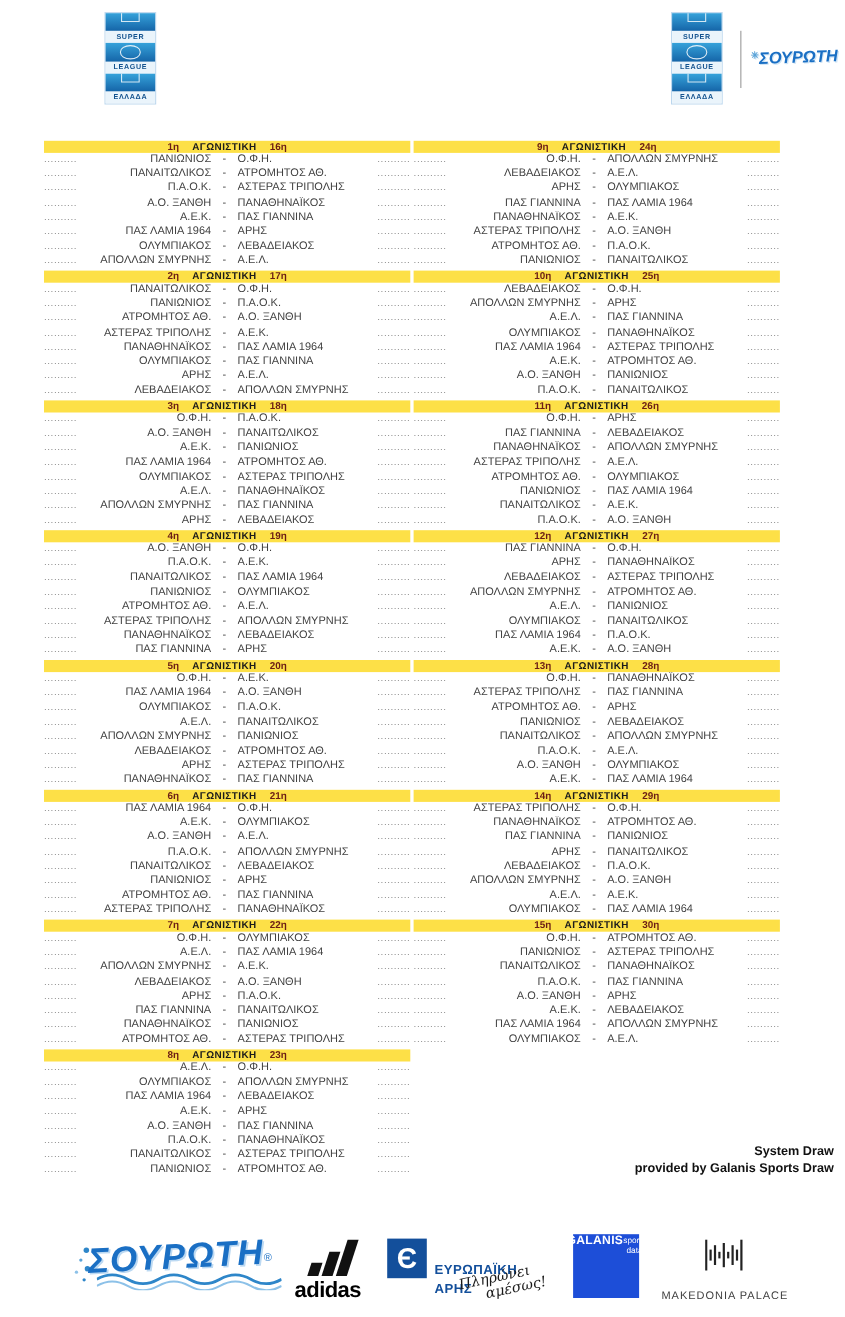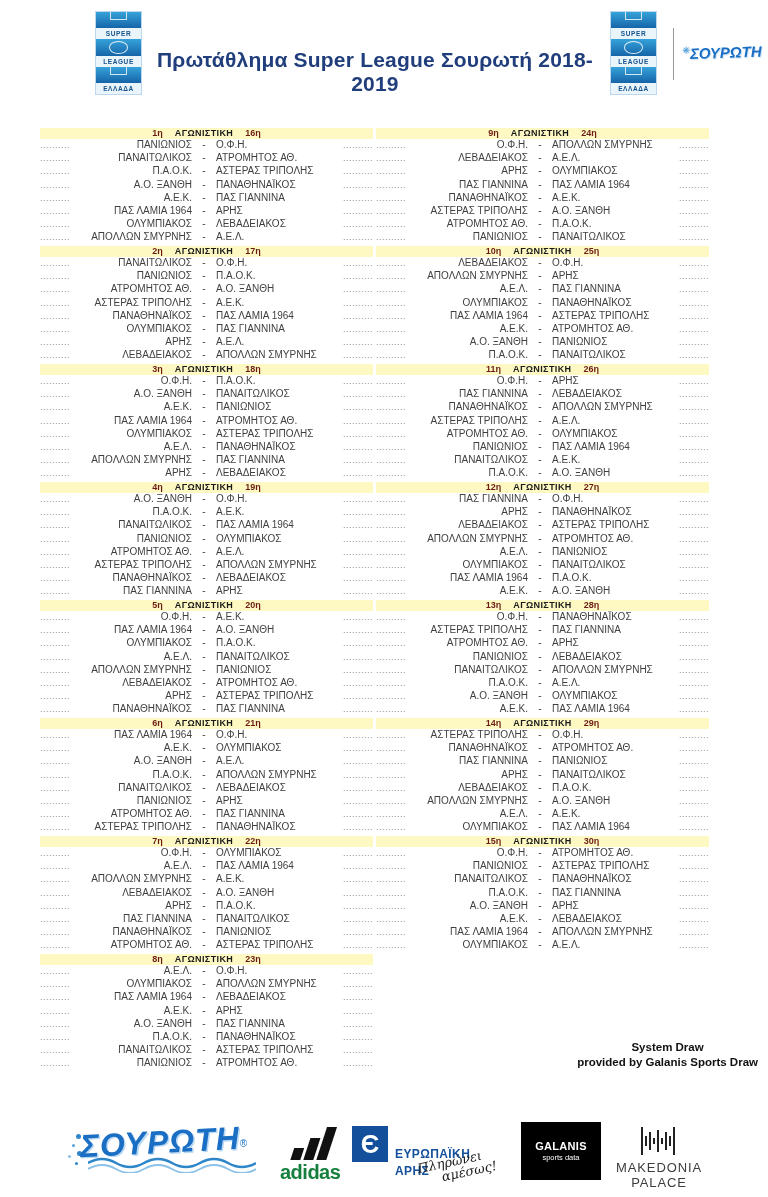--- a/index.html
+++ b/index.html
@@ -30,84 +30,83 @@
     font-style:italic; font-weight:bold; font-size:15px; color:#1a6fc4;
     transform:rotate(-2deg); text-shadow:1px 1px 0 #cfe4f5; }
   .souroti-small .spark { font-style:normal; font-size:9px; color:#5aa3d8; vertical-align:top; }
 
   
   .col { position:absolute; top:128px; width:333px; }
   .col-left  { left:40px; }
   .col-right { left:376px; }
 
   .md-block { margin-bottom:1.5px; }
-  .md-bar { height:11px; background:#fef9c3; display:flex; justify-content:center;
+  .md-bar { height:11px; background:#fde047; display:flex; justify-content:center;
     align-items:center; gap:12px; font-size:9px; font-weight:bold; line-height:11px; }
   .md-bar .num  { color:#6b1d15; }
   .md-bar .word { color:#1b1b1b; letter-spacing:.4px;text-align:center; }
 
   .md-row { display:flex; align-items:baseline; height:13.2px; font-size:10px;
     color:#3f3f3f; white-space:nowrap; }
   .dots { color:#8c8c8c; font-size:9px; letter-spacing:.5px; overflow:hidden; }
   .dots.l { width:34px; }
   .dots.r { width:34px; margin-left:auto; text-align:right; }
   .home { width:118px; text-align:right; overflow:hidden; }
   .dash { width:24px; text-align:center; color:#3f3f3f; }
   .away { width:120px; text-align:left; overflow:hidden; }
 
   
-  .credits { position:absolute; right:10px; top:1040px; text-align:center;
+  .credits { position:absolute; right:10px; top:1040px; text-align:right;
     font-size:11.5px; font-weight:bold; color:#111; line-height:15px; }
 
   
   .sp-souroti { position:absolute; left:80px; top:1124px; width:190px; }
   .sp-souroti .s-word { display:inline-block; font-size:32px; font-style:italic; font-weight:bold;
     color:#1a6fc4; letter-spacing:1px; transform:rotate(-3deg);
     text-shadow:1.5px 1.5px 0 #bcd9f2; }
   .sp-souroti sup { font-size:10px; color:#1a6fc4; }
   .sp-souroti .bubbles { position:absolute; left:-4px; top:10px; width:5px; height:5px;
     border-radius:50%; background:#2e86c9;
     box-shadow:-5px 9px 0 -1px #5aa3d8, 1px 17px 0 0 #2e86c9, -9px 20px 0 -1px #8cc1e8, -2px 27px 0 -1px #2e86c9; }
   .s-waves { display:block; margin-top:-4px; margin-left:8px; }
 
-  .sp-adidas { position:absolute; left:280px; top:1124px; width:92px; text-align:left; color:#15803d; }
+  .sp-adidas { position:absolute; left:252px; top:1124px; width:92px; text-align:center; color:#000000; }
   .sp-adidas .a-word { font-size:20px; font-weight:bold; letter-spacing:-.5px; margin-top:-3px; }
 
   .sp-pisti { position:absolute; left:352px; top:1126px; width:170px; }
   .p-row { display:flex; gap:7px; align-items:flex-start; }
   .p-box { width:36px; height:36px; background:#134f9b; color:#fff; font-size:26px; font-weight:bold;
     display:flex; align-items:center; justify-content:center; flex:0 0 auto; }
   .p-text { font-weight:bold; color:#134f9b; font-size:12px; line-height:16.5px; letter-spacing:.4px; padding-top:1px;margin-top:19px; }
   .p-slogan { position:absolute; left:66px; top:28px; transform:rotate(-12deg);
     font-family:"DejaVu Serif", serif; font-style:italic; font-size:13px; color:#1b1b1b; line-height:13px; }
   .p-slogan .l2 { display:block; margin-left:22px; }
 
-  .sp-galanis { position:absolute; left:521px; top:1122px; width:80px; height:58px; background:#000000;
-    color:#fff; display:flex; flex-direction:column; justify-content:center; text-align:center; }
+  .sp-galanis { position:absolute; left:521px; top:1122px; width:60px; height:58px; background:#1d4ed8;
+    color:#fff; display:flex; flex-direction:row; justify-content:center; text-align:center; }
   .g1 { font-size:11px; font-weight:bold; letter-spacing:.3px; }
   .g2 { font-size:7.5px; margin-top:1px; }
 
   .sp-mak { position:absolute; left:598px; top:1126px; width:122px; text-align:center; }
-  .sp-mak .m-word { font-size:13px; letter-spacing:.9px; color:#3d3d3d; margin-top:0; }
+  .sp-mak .m-word { font-size:10px; letter-spacing:.9px; color:#3d3d3d; margin-top:12px; }
 </style>
 </head>
 <body>
 
 <div class="page">
 
   <div class="sl-logo sl-left">
     <div class="sl-seg pitch"></div>
     <div class="sl-word">SUPER</div>
     <div class="sl-seg circle"></div>
     <div class="sl-word">LEAGUE</div>
     <div class="sl-seg pitch"></div>
     <div class="sl-word">ΕΛΛΑΔΑ</div>
   </div>
 
-  <h1 class="title">Πρωτάθλημα Super League Σουρωτή 2018-2019</h1>
 
   <div class="sl-logo sl-right">
     <div class="sl-seg pitch"></div>
     <div class="sl-word">SUPER</div>
     <div class="sl-seg circle"></div>
     <div class="sl-word">LEAGUE</div>
     <div class="sl-seg pitch"></div>
     <div class="sl-word">ΕΛΛΑΔΑ</div>
   </div>
 

